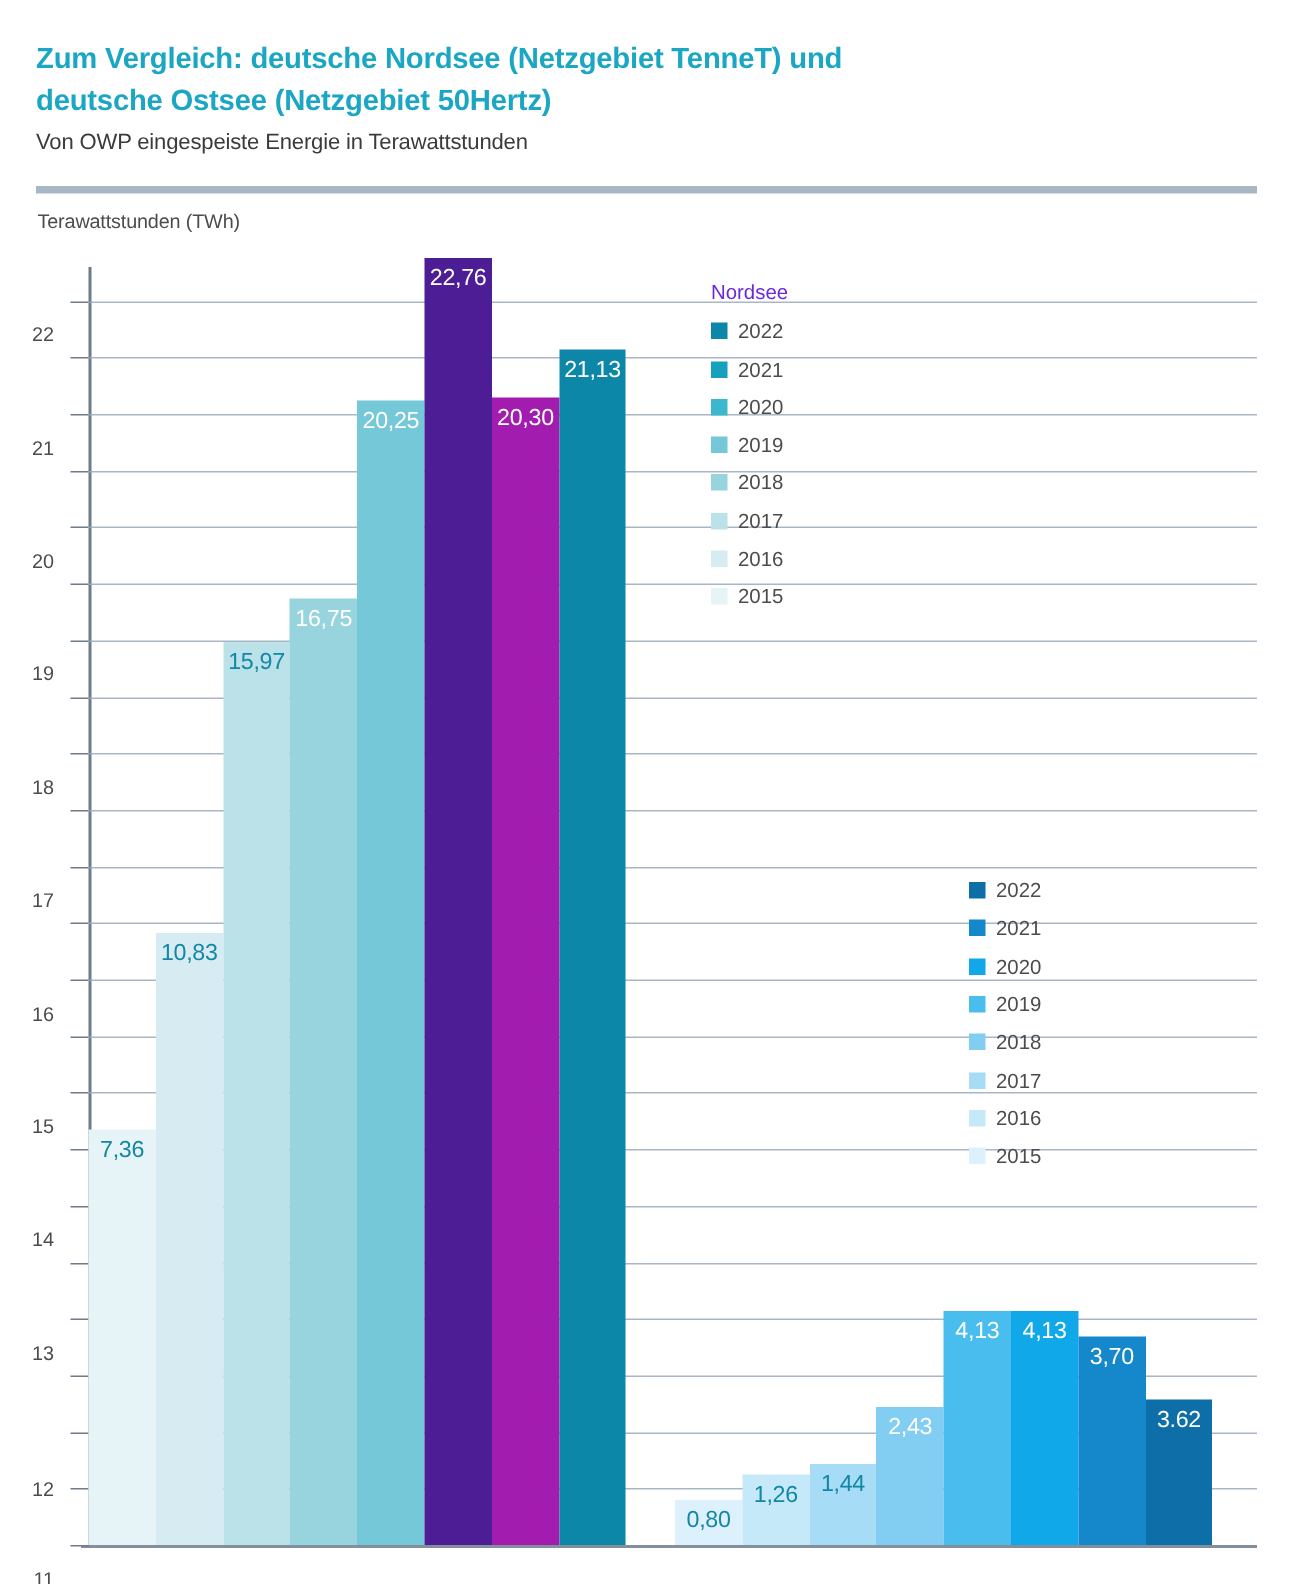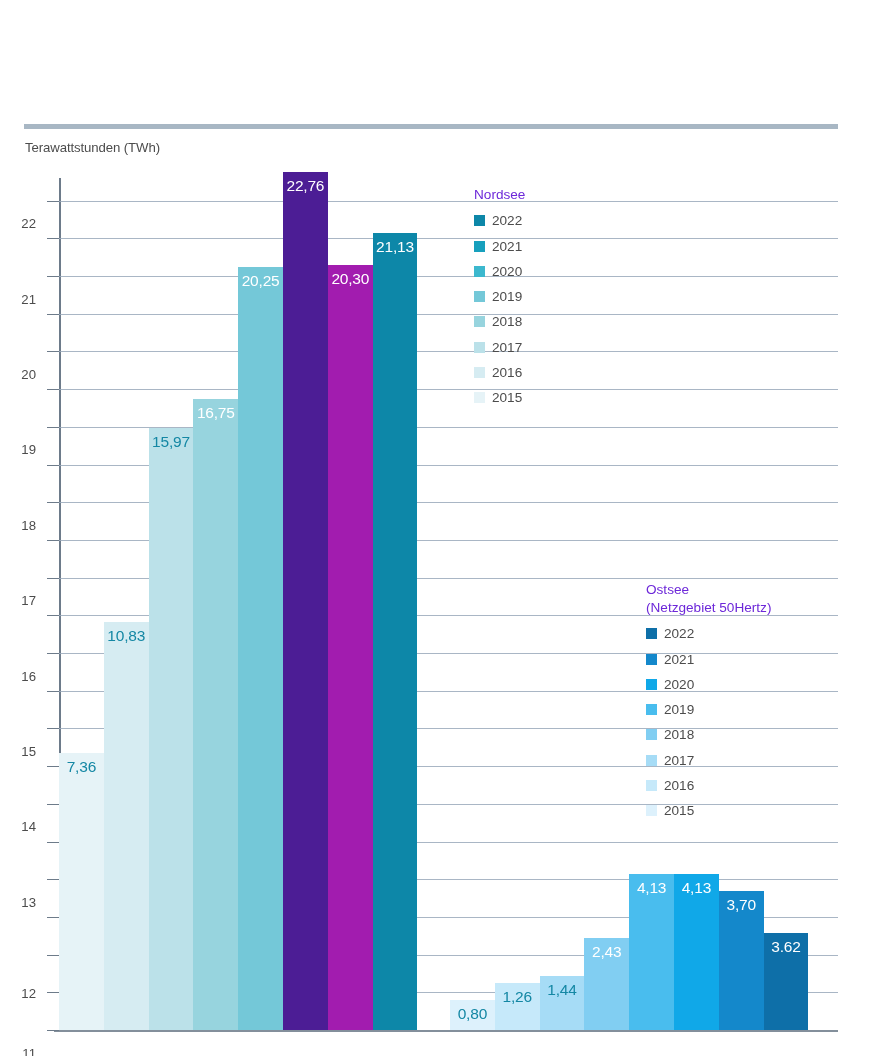--- a/index.html
+++ b/index.html
@@ -84,20 +84,22 @@
   }
   .legend-label { font-size:13.6px; color:#4c4c4c; }
 
   #legend-nordsee { left:474px; top:186px; }
   #legend-ostsee  { left:646px; top:581px; }
 </style>
 </head>
 <body>
 
 <div id="header">
+  <div id="chart-title">Zum Vergleich: deutsche Nordsee (Netzgebiet TenneT) und deutsche Ostsee (Netzgebiet 50Hertz)</div>
+  <div id="chart-subtitle">Von OWP eingespeiste Energie in Terawattstunden</div>
 </div>
 <div id="header-rule"></div>
 <div id="y-axis-caption">Terawattstunden (TWh)</div>
 
 <div id="plot">
   <div id="y-axis-line"></div>
   <div id="gridlines">
       <div class="gridline baseline" style="top: 852px;"></div>
       <div class="tick" style="top: 852px;"></div>
       <div class="gridline" style="top: 814.301px;"></div>
@@ -253,24 +255,20 @@
         <span class="legend-label">2016</span>
       </div>
       <div class="legend-row">
         <span class="legend-swatch" style="background: rgb(230, 243, 247);"></span>
         <span class="legend-label">2015</span>
       </div>
     </div>
 </div>
 
 <div class="legend" id="legend-ostsee">
-  <div class="legend-title">
-    <div>Ostsee</div>
-    <div>(Netzgebiet 50Hertz)</div>
-  </div>
   <div id="legend-ostsee-items">
       <div class="legend-row">
         <span class="legend-swatch" style="background: rgb(14, 111, 168);"></span>
         <span class="legend-label">2022</span>
       </div>
       <div class="legend-row">
         <span class="legend-swatch" style="background: rgb(20, 136, 203);"></span>
         <span class="legend-label">2021</span>
       </div>
       <div class="legend-row">

